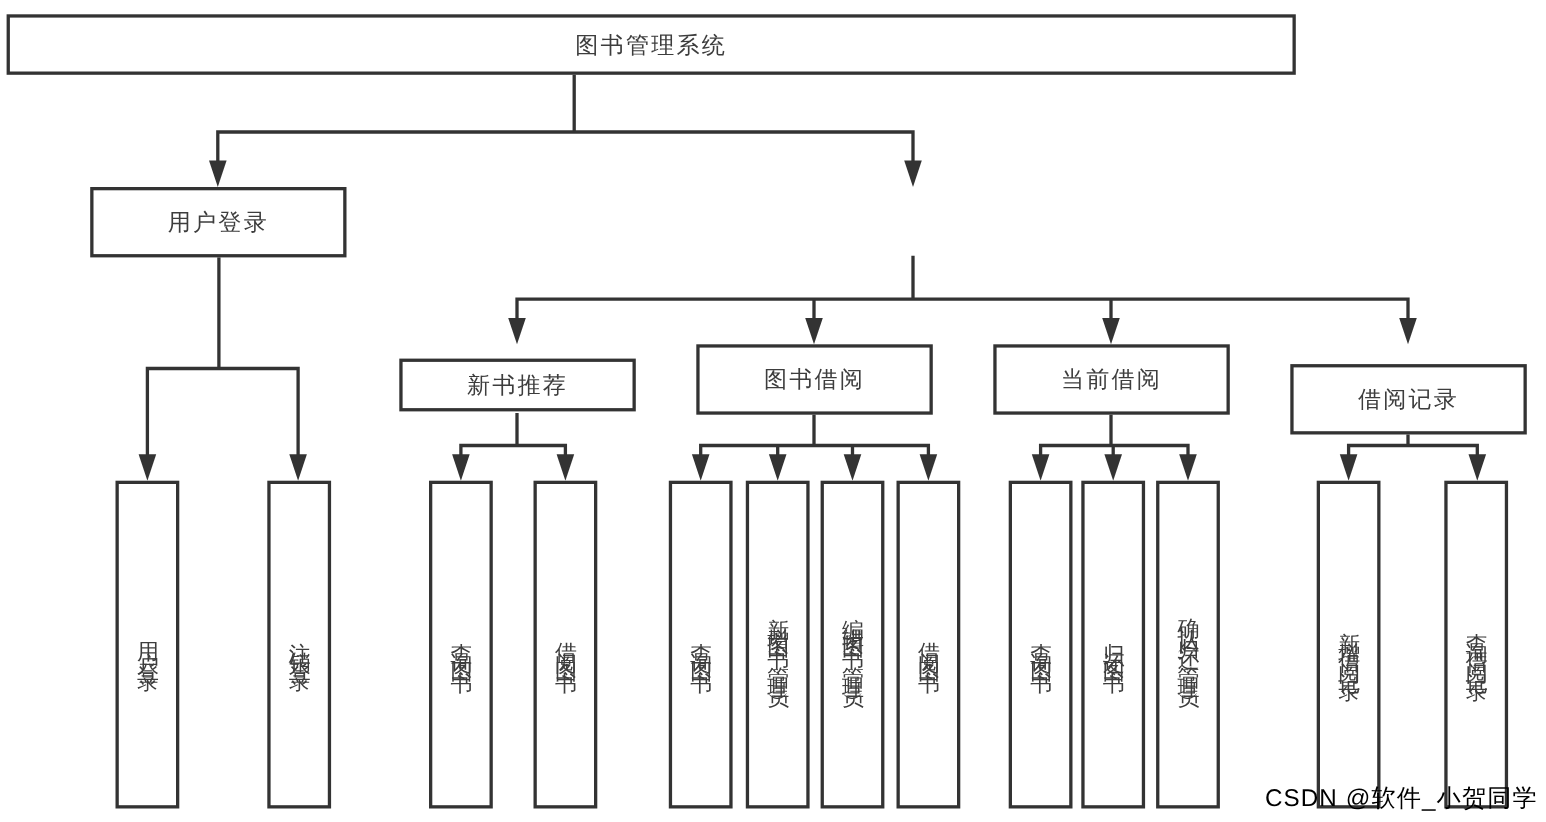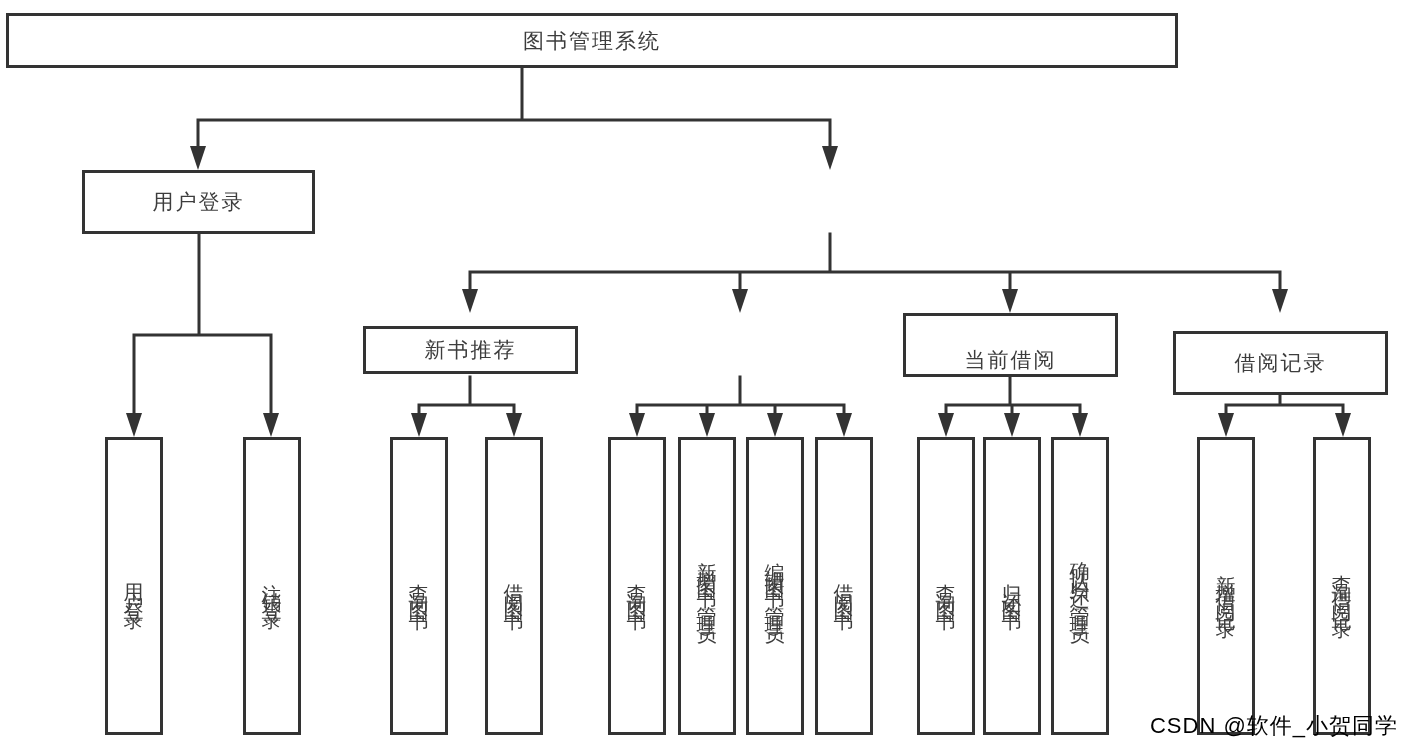--- a/index.html
+++ b/index.html
@@ -105,21 +105,24 @@
     <span>图书管理系统</span>
   </div>
 
   <div class="node h-node" style="left:82px; top:170px; width:233px; height:64px;">
     <span>用户登录</span>
   </div>
 
   <div class="node h-node" style="left:363px; top:313px; width:215px; height:48px;margin-top:13px;">
     <span>新书推荐</span>
   </div>
-  <div class="node h-node" style="left:903px; top:313px; width:215px; height:64px;align-items:flex-end;">
+  <div class="node h-node" style="left:633px; top:313px; width:215px; height:64px;">
+    <span>图书借阅</span>
+  </div>
+  <div class="node h-node" style="left:903px; top:313px; width:215px; height:64px;">
     <span>当前借阅</span>
   </div>
   <div class="node h-node" style="left:1173px; top:313px; width:215px; height:64px;margin-top:18px;">
     <span>借阅记录</span>
   </div>
 
   <div class="node v-node" style="left:105px; top:437px; width:58px; height:298px;">
     <span>用户登录</span>
   </div>
   <div class="node v-node" style="left:243px; top:437px; width:58px; height:298px;">

